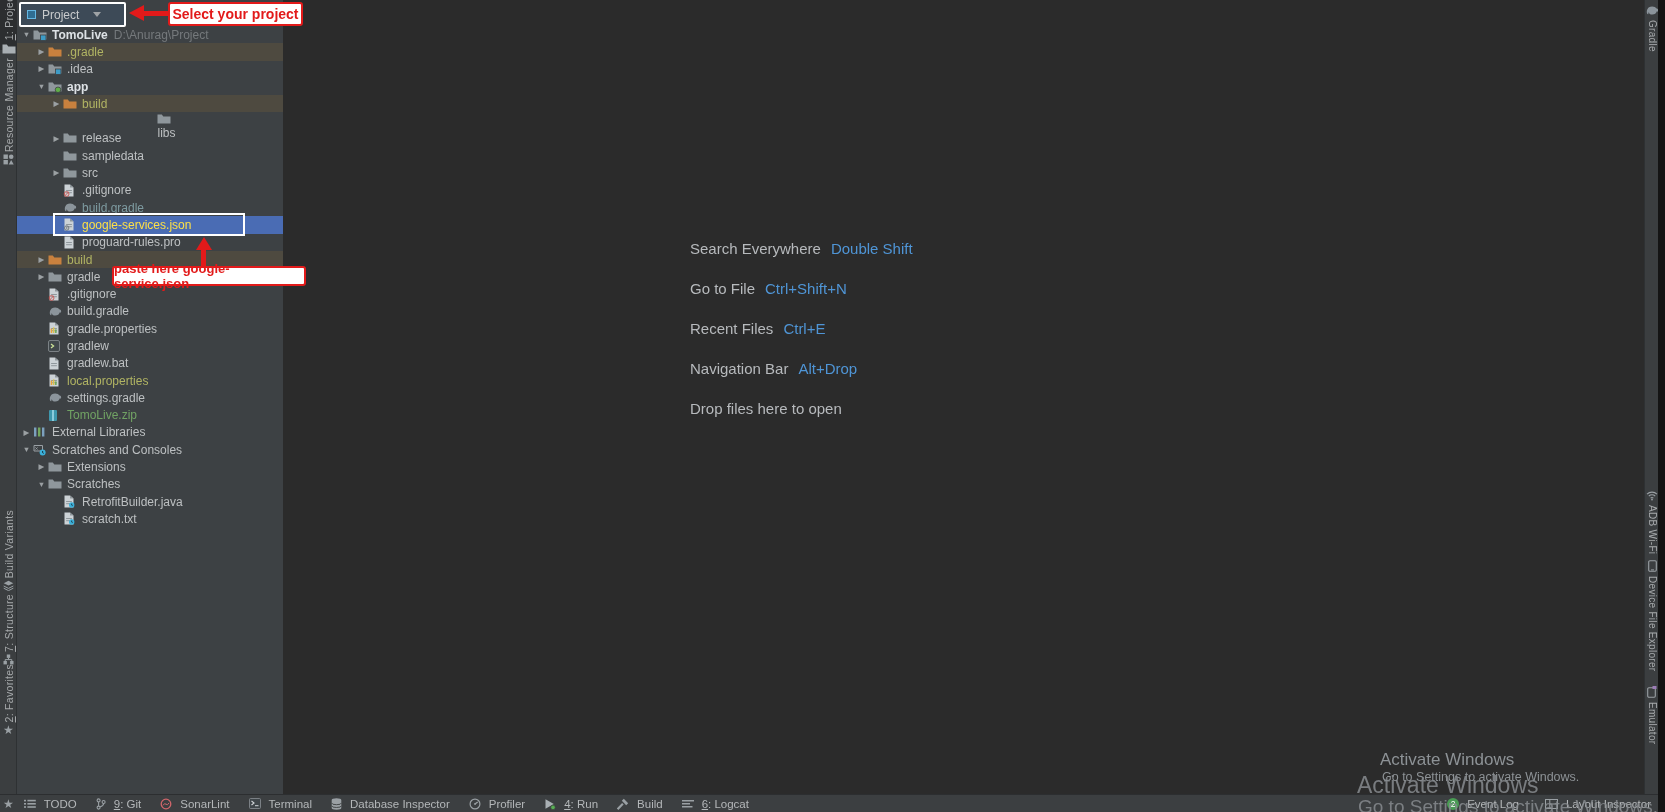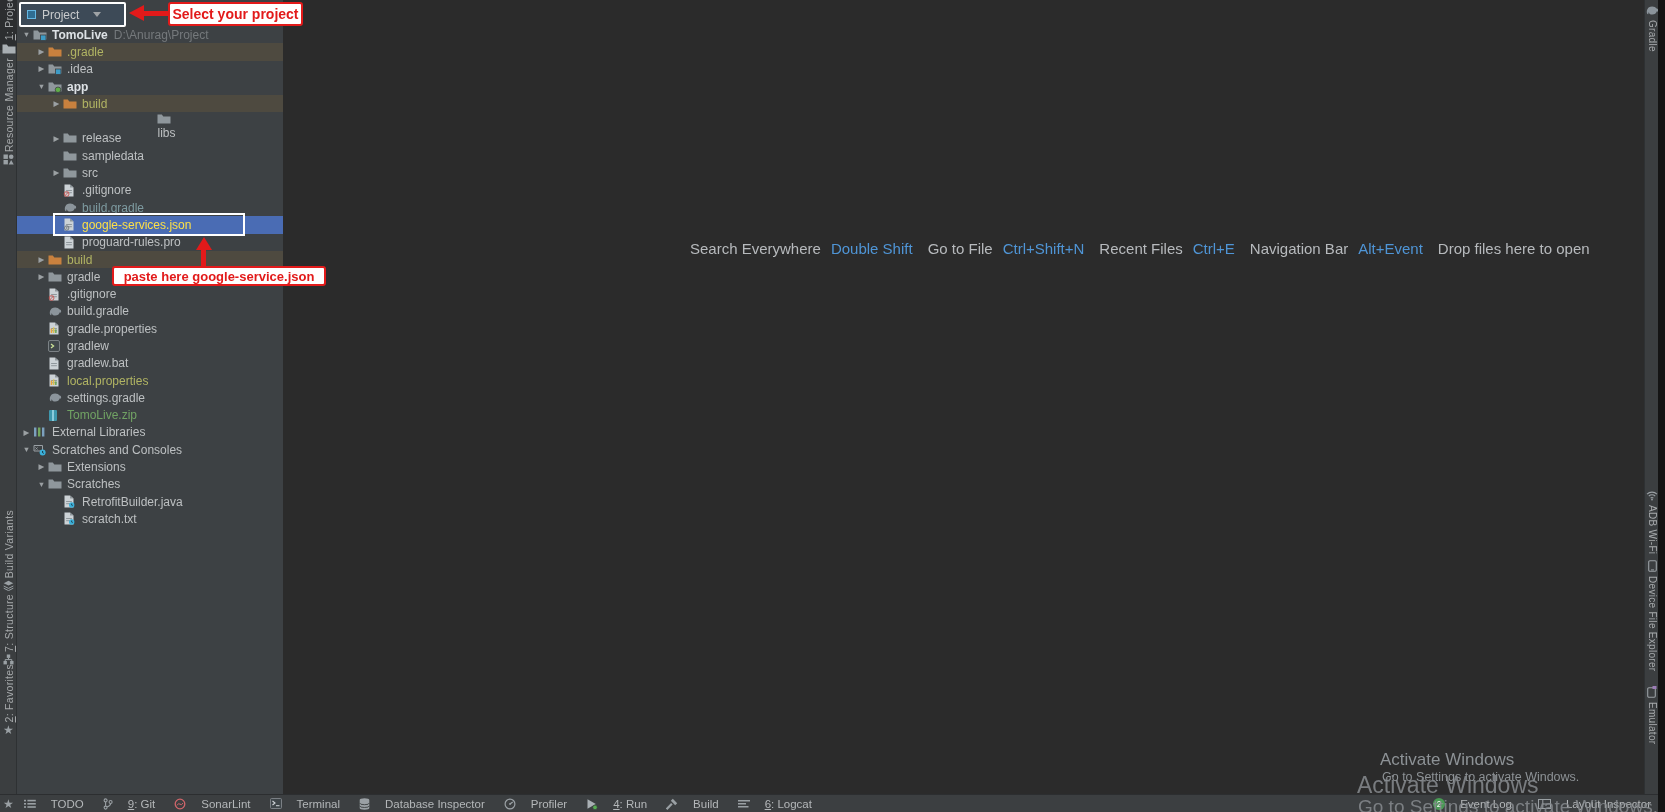--- a/index.html
+++ b/index.html
@@ -51,44 +51,44 @@
   .c-teal  { color:#7e9ba1; }
   .c-green { color:#71a364; }
   .c-bold  { color:#dde1e5; font-weight:bold; }
   .c-sel   { color:#fde047; }
   .t-path { color:#75797c; margin-left:6px; font-weight:normal; }
   .sel-box { position:absolute; left:36px; top:-3px; width:192px; height:23px;
     border:2px solid #ffffff; pointer-events:none; z-index:5; }
 
   
   .editor { position:absolute; left:284px; top:0; width:1360px; height:794px; background:#2b2b2b; }
-  .shortcuts { position:absolute; left:690px; top:240px; display:flex; 
-    gap:15px; font-size:15px; z-index:1; }
+  .shortcuts { position:absolute; left:690px; top:240px; display:flex; flex-direction:column;
+    gap:23px; font-size:15px; z-index:1; }
   .sc-line { display:flex; gap:10px; align-items:baseline; height:17px; }
   .sc-label { color:#b7babd; }
   .sc-keys  { color:#4f95d6; }
 
   
   .status { position:absolute; left:0; top:794px; width:1665px; height:18px;
     background:#3c3f41; border-top:1px solid #2c2e30; display:flex; align-items:center;
     padding:0 14px 0 3px; font-size:11.5px; color:#b4b7b9; z-index:6; }
-  .st-item { display:flex; align-items:center; gap:15px; margin-right:19px; cursor:pointer; }
+  .st-item { display:flex; align-items:center; gap:8px; margin-right:19px; cursor:pointer; }
   .st-right { margin-left:auto; display:flex; align-items:center; }
   .st-right .st-item { margin-right:0; margin-left:26px; }
   .corner { margin-right:10px; color:#9aa0a4; font-size:12px; line-height:1; cursor:pointer; }
   .badge { width:12px; height:12px; border-radius:50%; background:#499c54; color:#fff;
     font-size:8.5px; display:flex; align-items:center; justify-content:center; }
   u { text-decoration:underline; }
 
   
   .ann-box { position:absolute; background:#ffffff; border:2px solid #e21a1a; border-radius:3px;
     color:#e21a1a; font-weight:bold; display:flex; align-items:center; justify-content:center;
     z-index:70; }
   #ann-select { left:168px; top:2px; width:135px; height:24px; font-size:14px; }
-  #ann-paste  { left:112px; top:266px; width:214px; height:20px; font-size:13px; }
+  #ann-paste  { left:112px; top:266px; width:194px; height:20px; font-size:13px; }
   .arr { position:absolute; z-index:70; }
   #arr1-stem { left:144px; top:11px; width:26px; height:5px; background:#e21a1a; }
   #arr1-head { left:129px; top:5px; width:0; height:0; border-right:15px solid #e21a1a;
     border-top:8px solid transparent; border-bottom:8px solid transparent; }
   #arr2-head { left:196px; top:237px; width:0; height:0; border-bottom:13px solid #e21a1a;
     border-left:8px solid transparent; border-right:8px solid transparent; }
   #arr2-stem { left:201px; top:249px; width:5px; height:18px; background:#e21a1a; }
 
   
   .wm { position:absolute; z-index:55; pointer-events:none; white-space:nowrap; }
@@ -110,21 +110,21 @@
     <div class="sc-line">
       <span class="sc-label">Go to File</span>
       <span class="sc-keys">Ctrl+Shift+N</span>
     </div>
     <div class="sc-line">
       <span class="sc-label">Recent Files</span>
       <span class="sc-keys">Ctrl+E</span>
     </div>
     <div class="sc-line">
       <span class="sc-label">Navigation Bar</span>
-      <span class="sc-keys">Alt+Event</span>
+      <span class="sc-keys">Alt+Drop</span>
     </div>
     <div class="sc-line">
       <span class="sc-label">Drop files here to open</span>
     </div>
   </div>
 
 <div class="panel">
   <div class="proj-selector">
     <span class="sel-sq"></span>
     <span>Project</span>

